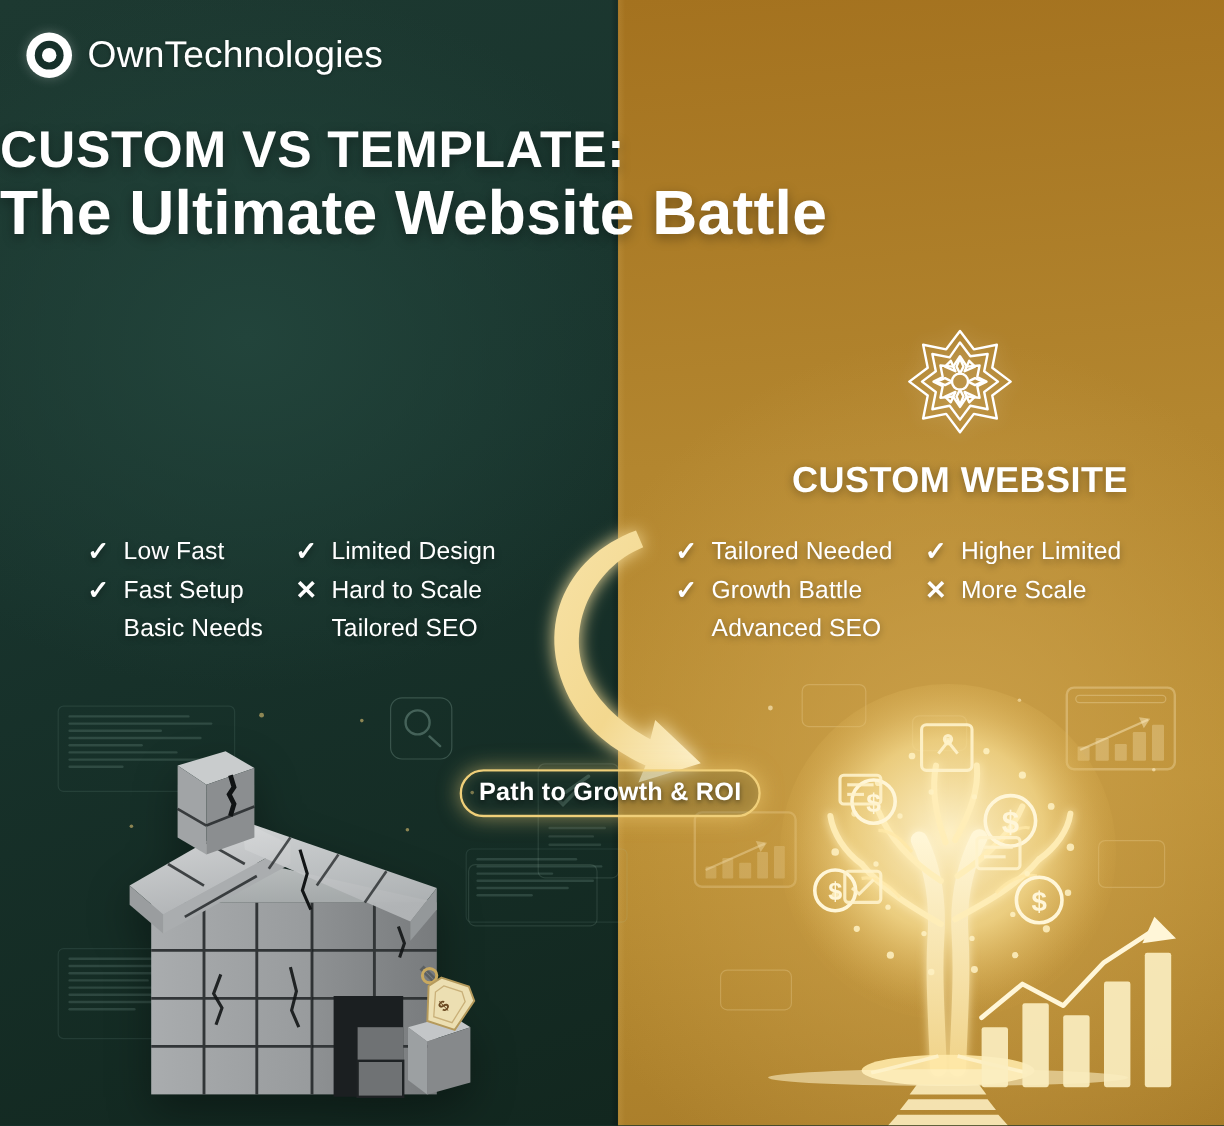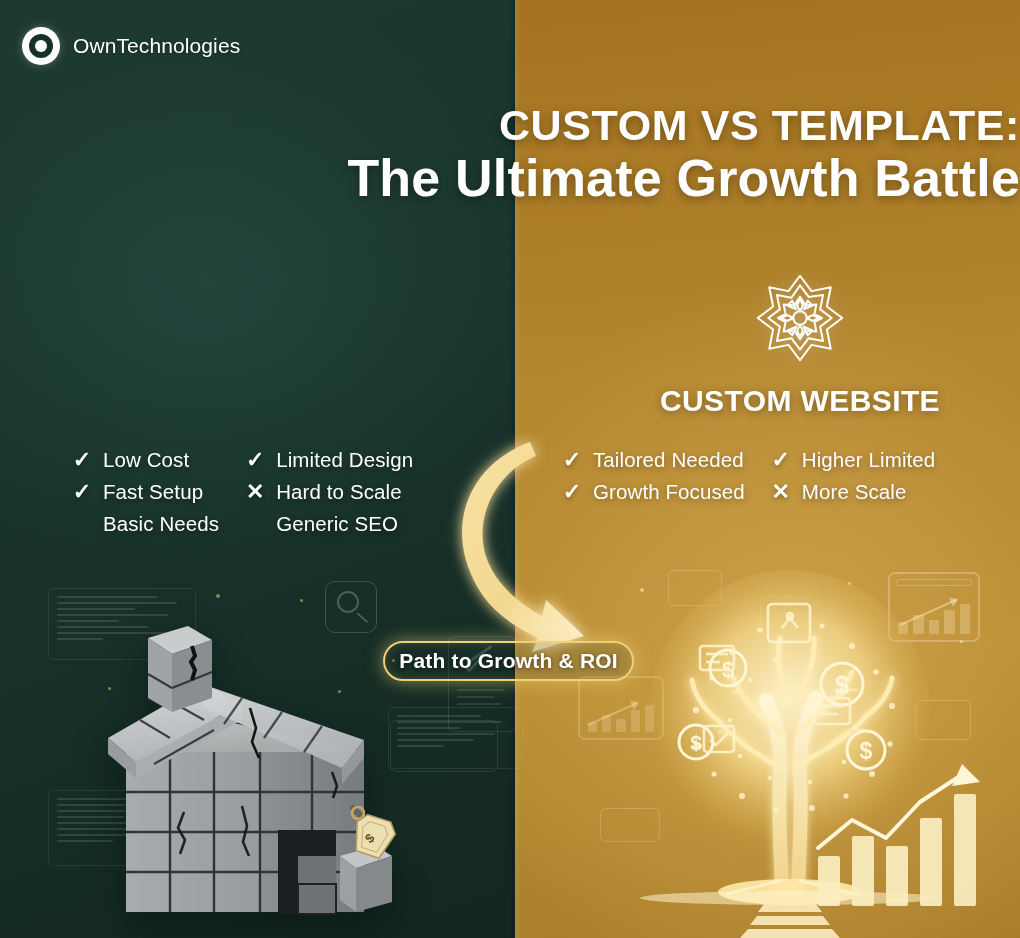--- a/index.html
+++ b/index.html
@@ -102,27 +102,27 @@
   }
   .logo-mark:before{
     content:""; position:absolute; left:7px; top:7px; width:24px; height:24px;
     border-radius:50%; background:#16302a;
   }
   .logo-mark:after{
     content:""; position:absolute; left:13px; top:13px; width:12px; height:12px;
     border-radius:50%; background:#fff;
   }
   .logo-text{
-    color:#fff; font-size:21px; letter-spacing:.1px; font-weight:400;
+    color:#fff; font-size:31px; letter-spacing:.1px; font-weight:400;
     text-shadow:0 1px 3px rgba(0,0,0,.35);
   }
 
   
   .title-wrap{
-    position:absolute; left:0; top:104px; width:1020px; text-align:right;
+    position:absolute; left:0; top:104px; width:1020px; text-align:left;
   }
   .title-1{
     color:#fff; font-size:43px; font-weight:bold; letter-spacing:.6px; line-height:1.0;
     text-shadow:0 3px 10px rgba(0,0,0,.35);
   }
   .title-2{
     color:#fff; font-size:52px; font-weight:bold; letter-spacing:.2px; line-height:1.22;
     text-shadow:0 3px 10px rgba(0,0,0,.35);
   }
 
@@ -292,29 +292,29 @@
   <div class="dot" style="left:848px; top:582px; width:3px; height:3px; background:rgba(255,240,200,.6);"></div>
   <div class="dot" style="left:960px; top:640px; width:3px; height:3px; background:rgba(255,240,200,.6);"></div>
 
   <div class="logo">
     <div class="logo-mark"></div>
     <div class="logo-text">OwnTechnologies</div>
   </div>
 
   <div class="title-wrap">
     <div class="title-1">CUSTOM VS TEMPLATE:</div>
-    <div class="title-2">The Ultimate Growth Battle</div>
+    <div class="title-2">The Ultimate Website Battle</div>
   </div>
 
 
   <div class="features left">
     <div class="fcol">
       <div class="frow">
         <span class="fmark">✓</span>
-        <span class="flabel">Low Cost</span>
+        <span class="flabel">Low Fast</span>
       </div>
       <div class="frow">
         <span class="fmark">✓</span>
         <span class="flabel">Fast Setup</span>
       </div>
       <div class="frow">
         <span class="fmark blank"></span>
         <span class="flabel">Basic Needs</span>
       </div>
     </div>
@@ -322,21 +322,21 @@
       <div class="frow">
         <span class="fmark">✓</span>
         <span class="flabel">Limited Design</span>
       </div>
       <div class="frow">
         <span class="fmark">✕</span>
         <span class="flabel">Hard to Scale</span>
       </div>
       <div class="frow">
         <span class="fmark blank"></span>
-        <span class="flabel">Generic SEO</span>
+        <span class="flabel">Tailored SEO</span>
       </div>
     </div>
   </div>
 
   <div class="col right">
     <div class="col-icon">
       <svg class="mandala" viewBox="0 0 100 100">
         <g fill="none" stroke="#ffffff" stroke-width="2.1" stroke-linejoin="round">
           <polygon points="50,6 62,22 82,18 78,38 94,50 78,62 82,82 62,78 50,94 38,78 18,82 22,62 6,50 22,38 18,18 38,22"></polygon>
           <polygon points="50,16 59,28 74,26 71,41 83,50 71,59 74,74 59,71 50,83 41,71 26,74 29,59 17,50 29,41 26,26 41,29"></polygon>
@@ -357,21 +357,25 @@
   </div>
 
   <div class="features right">
     <div class="fcol">
       <div class="frow">
         <span class="fmark">✓</span>
         <span class="flabel">Tailored Needed</span>
       </div>
       <div class="frow">
         <span class="fmark">✓</span>
-        <span class="flabel">Growth Focused</span>
+        <span class="flabel">Growth Battle</span>
+      </div>
+      <div class="frow">
+        <span class="fmark blank"></span>
+        <span class="flabel">Advanced SEO</span>
       </div>
     </div>
     <div class="fcol">
       <div class="frow">
         <span class="fmark">✓</span>
         <span class="flabel">Higher Limited</span>
       </div>
       <div class="frow">
         <span class="fmark">✕</span>
         <span class="flabel">More Scale</span>

